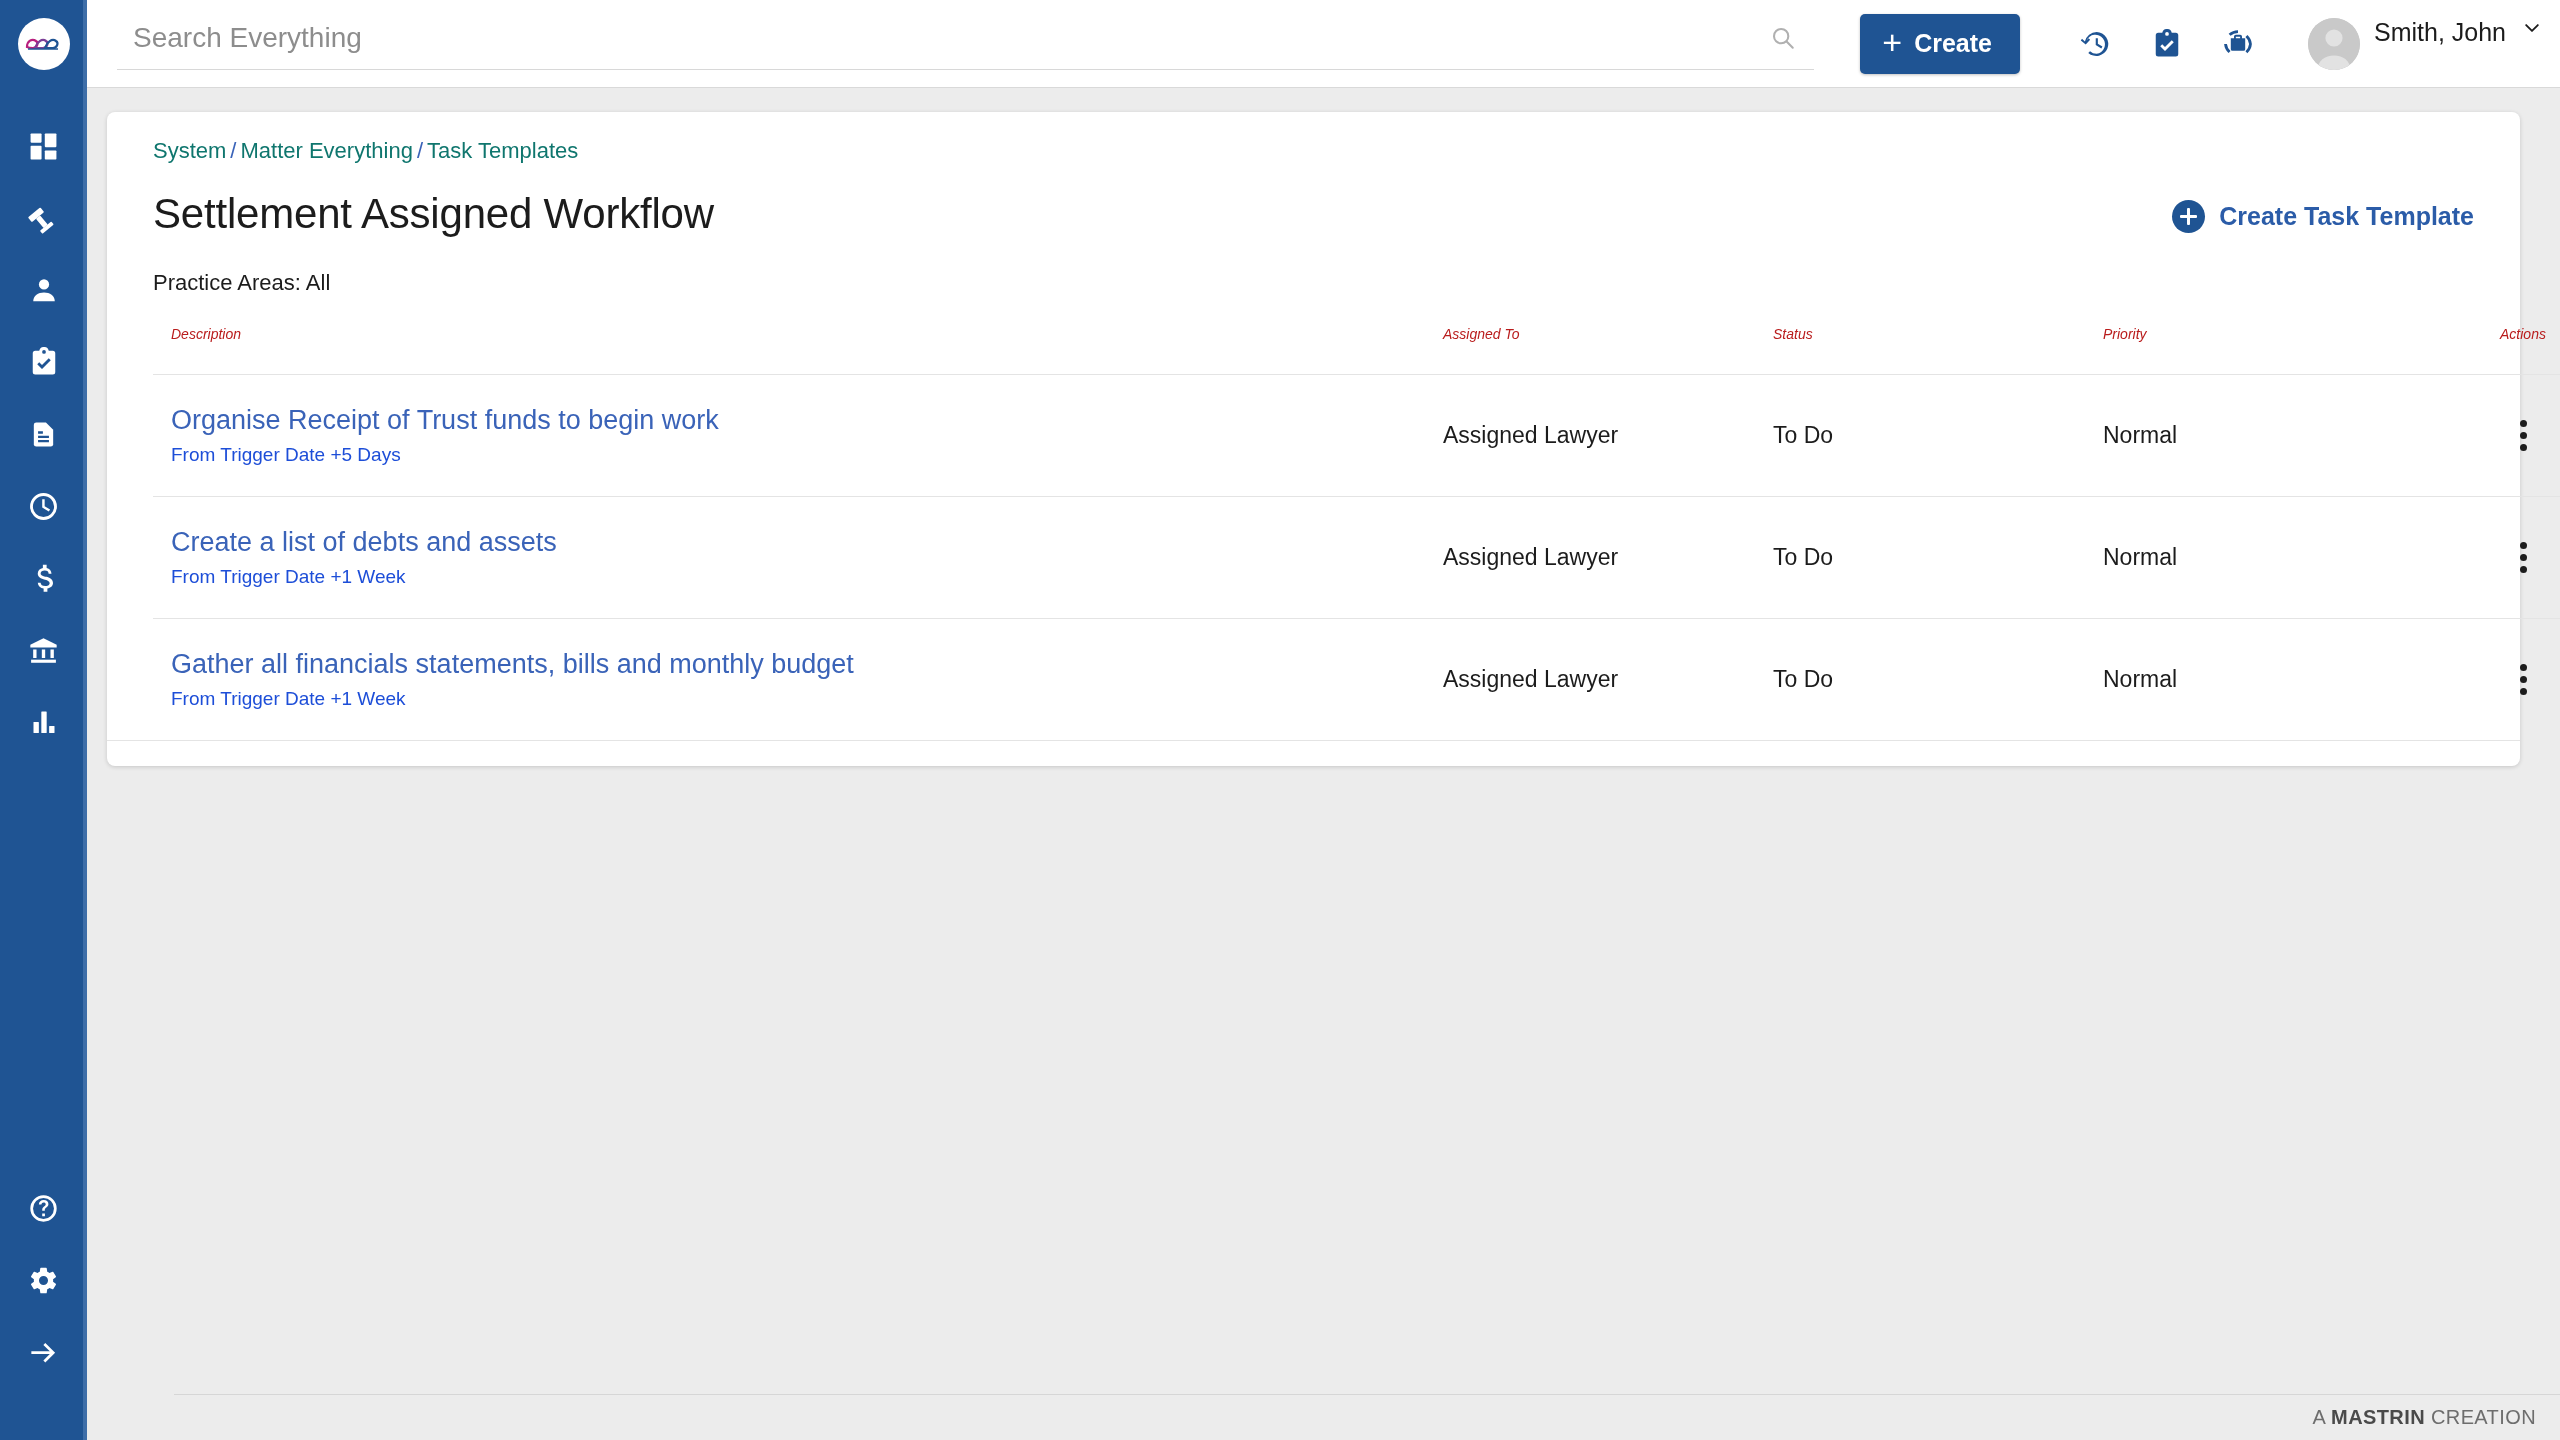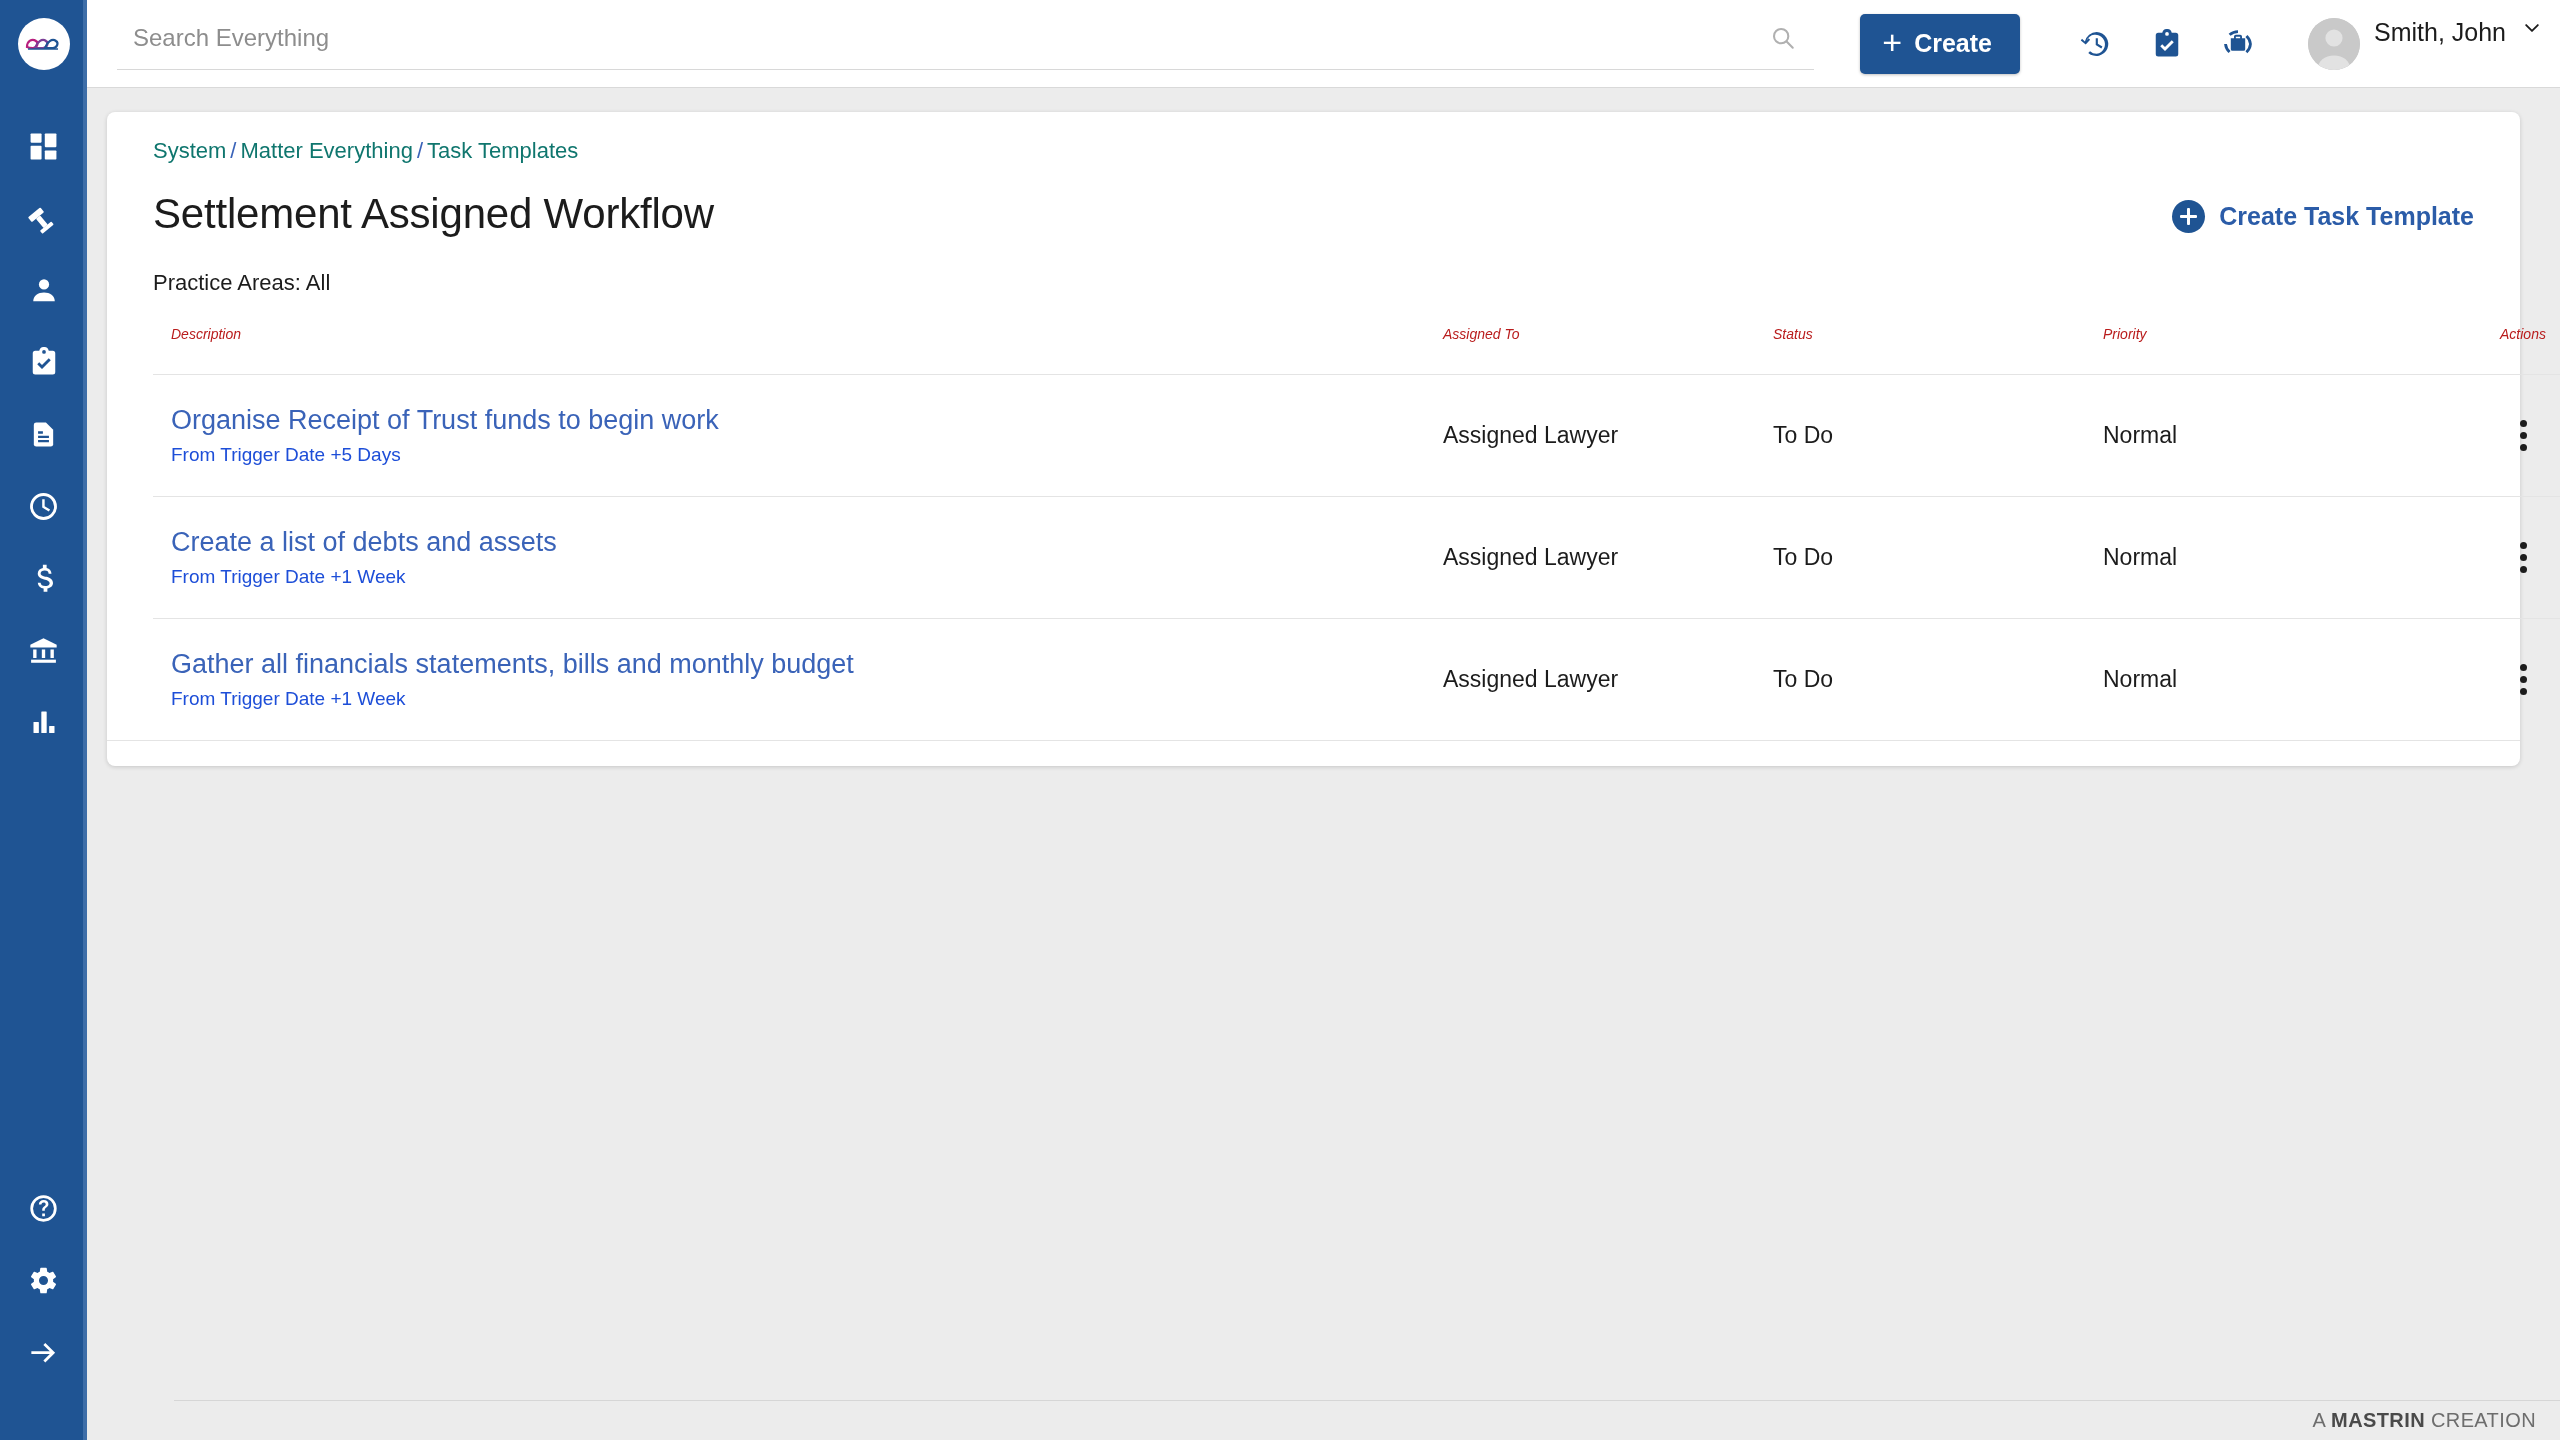--- a/index.html
+++ b/index.html
@@ -74,21 +74,21 @@
     max-width: 1740px;
     display: flex;
     align-items: center;
     border-bottom: 1px solid #d8d8d8;
     margin-right: 46px;
   }
   .search-input {
     flex: 1;
     border: none;
     outline: none;
-    font-size: 24px;
+    font-size: 28px;
     color: #a21caf;
     font-family: "Liberation Sans", sans-serif;
     background: transparent;
     padding: 0 6px 10px 16px;
   }
   .search-input::placeholder { color: #8d8d8d; }
   .search-icon { padding: 0 18px 10px 0; display: flex; align-items: center; cursor: pointer; }
 
   .create-btn {
     background: #1F5493;
@@ -207,21 +207,21 @@
   .col-status { width: 330px; }
   .col-priority { width: 330px; }
   .col-actions { width: 180px; text-align: center; }
 
   .table-foot { height: 26px; border-top: 1px solid #e4e4e4; }
 
   
   .footer {
     position: absolute;
     left: 87px; right: 0; bottom: 0;
-    height: 40px;
+    height: 46px;
     background: #ececec;
     border-top: 1px solid #d6d6d6;
     display: flex;
     align-items: center;
     justify-content: flex-end;
     padding-right: 24px;
   }
   .footer-text {
     font-size: 20px;
     color: #6d6d6d;

